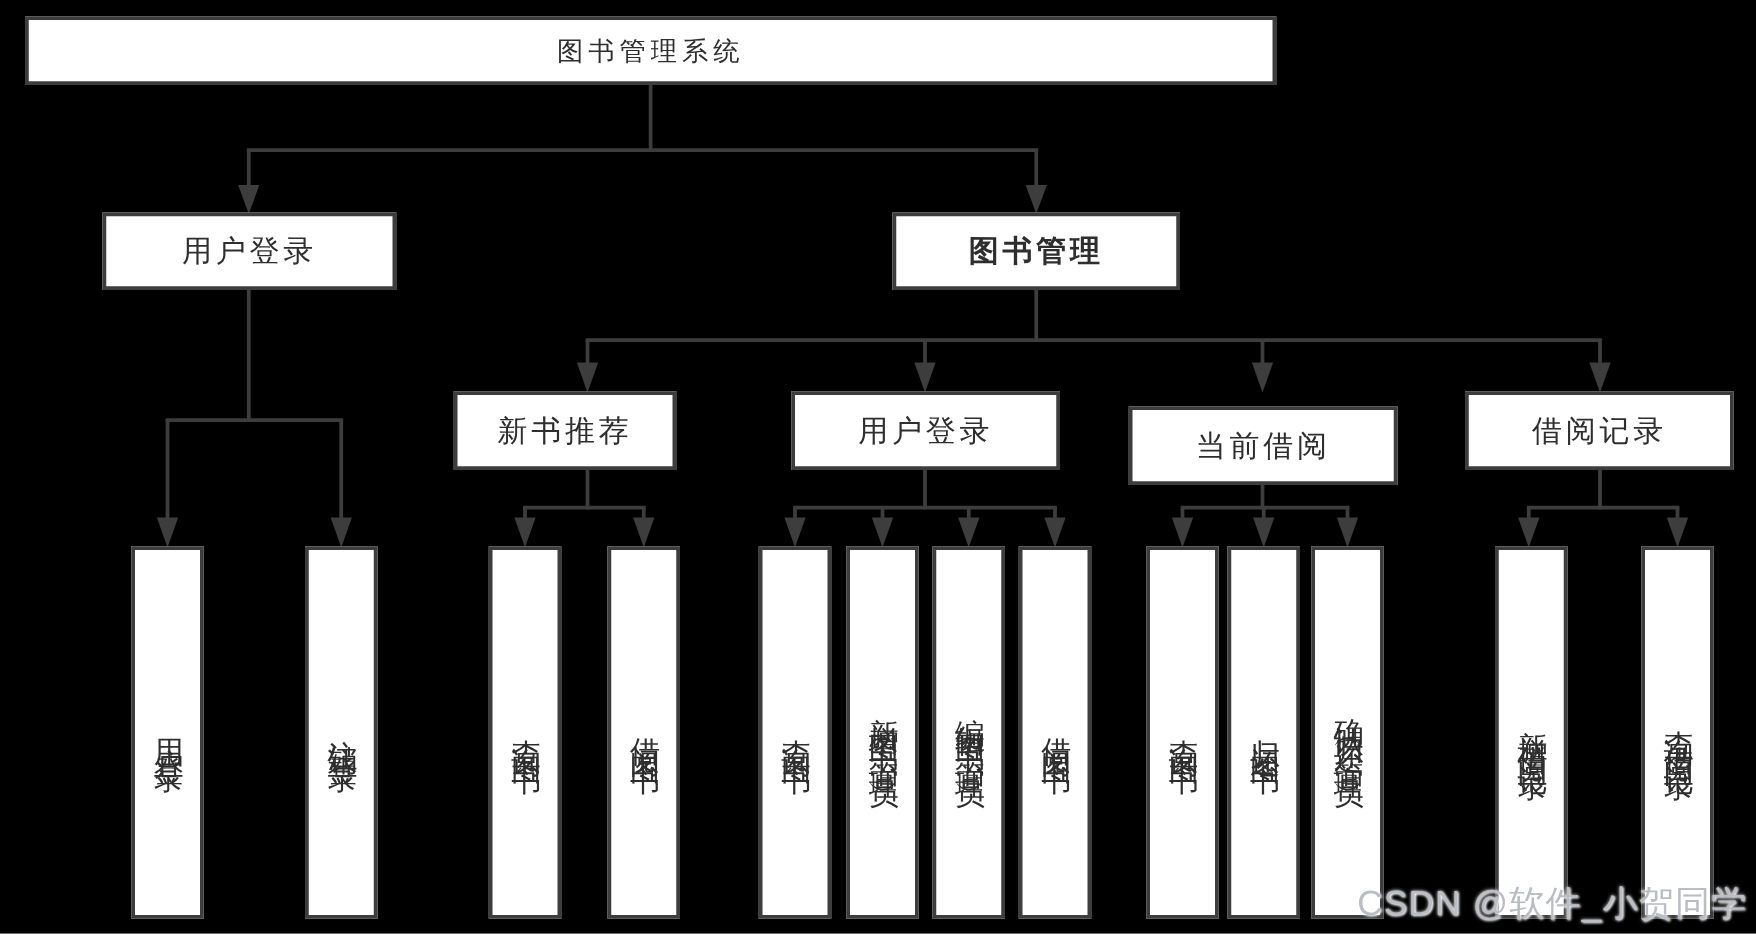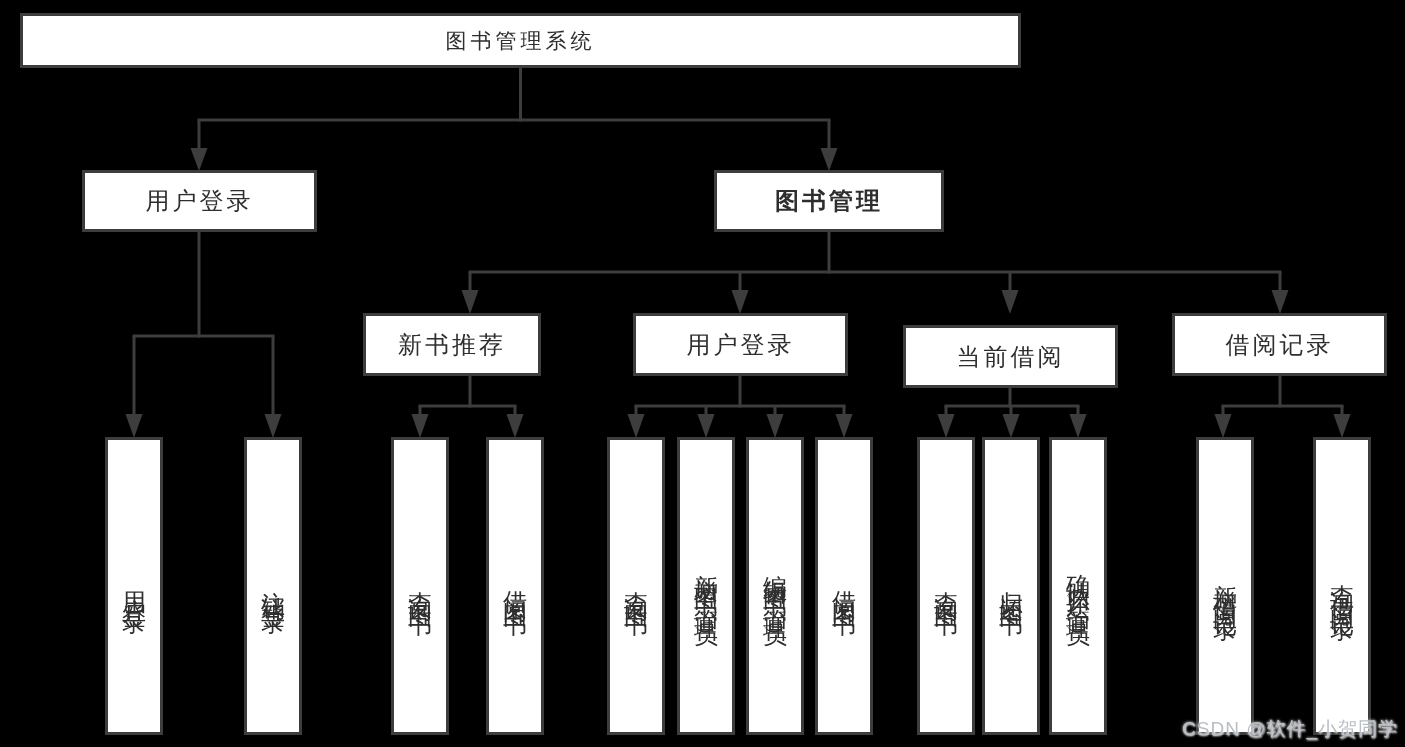--- a/index.html
+++ b/index.html
@@ -42,21 +42,21 @@
     font-size: 24px;
     line-height: 1;
     letter-spacing: 7px;
     color: #2e2e2e;
   }
 
   .watermark {
     position: absolute;
     right: 7px;
     bottom: 5px;
-    font-size: 19px;
+    font-size: 28px;
     letter-spacing: 1px;
     color: #b9bdc4;
     text-shadow: 0 0 3px #ffffff, 1px 1px 2px #ffffff;
     white-space: nowrap;
   }
 </style>
 </head>
 <body>
 
 <div class="canvas">

